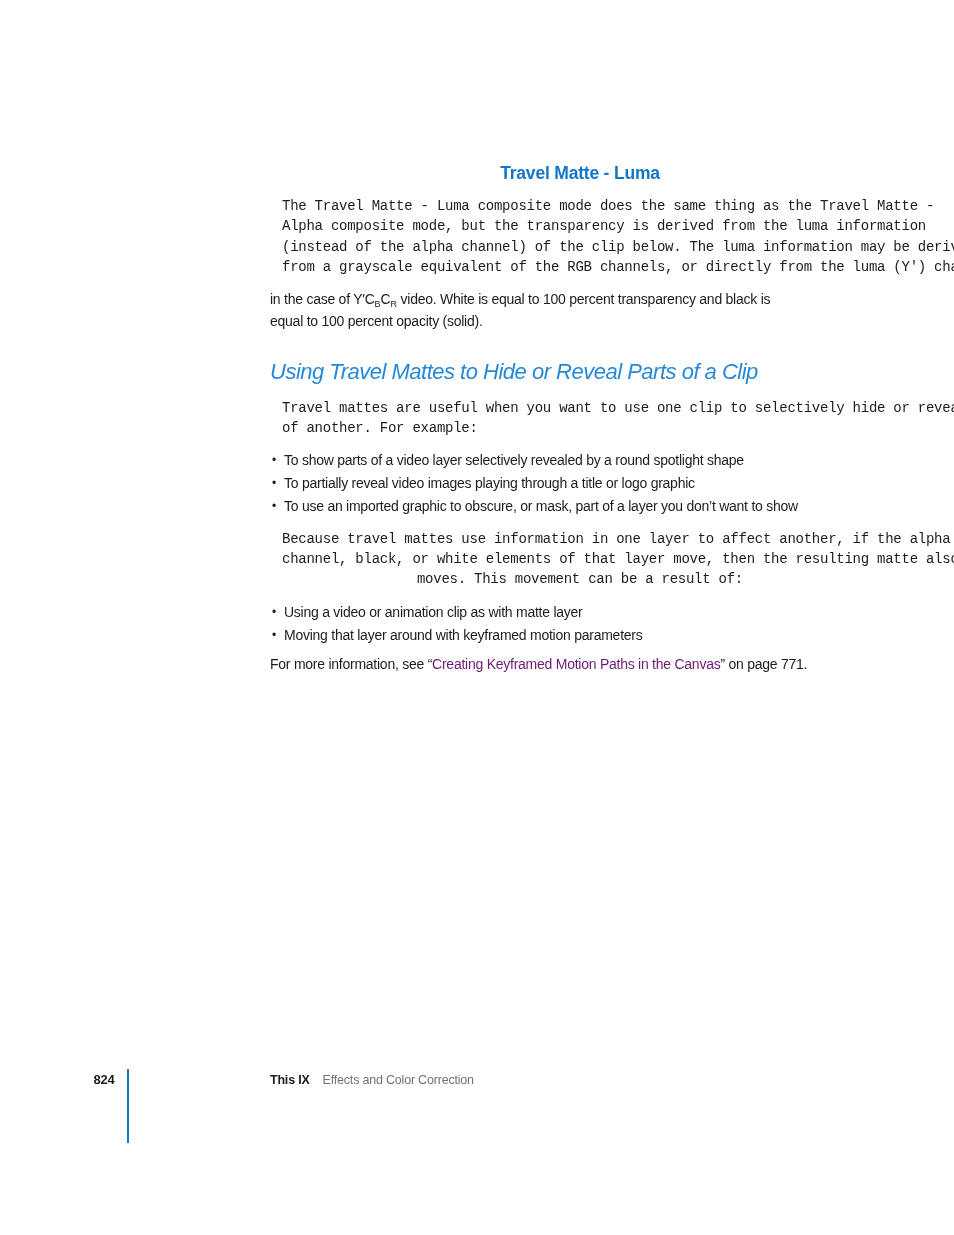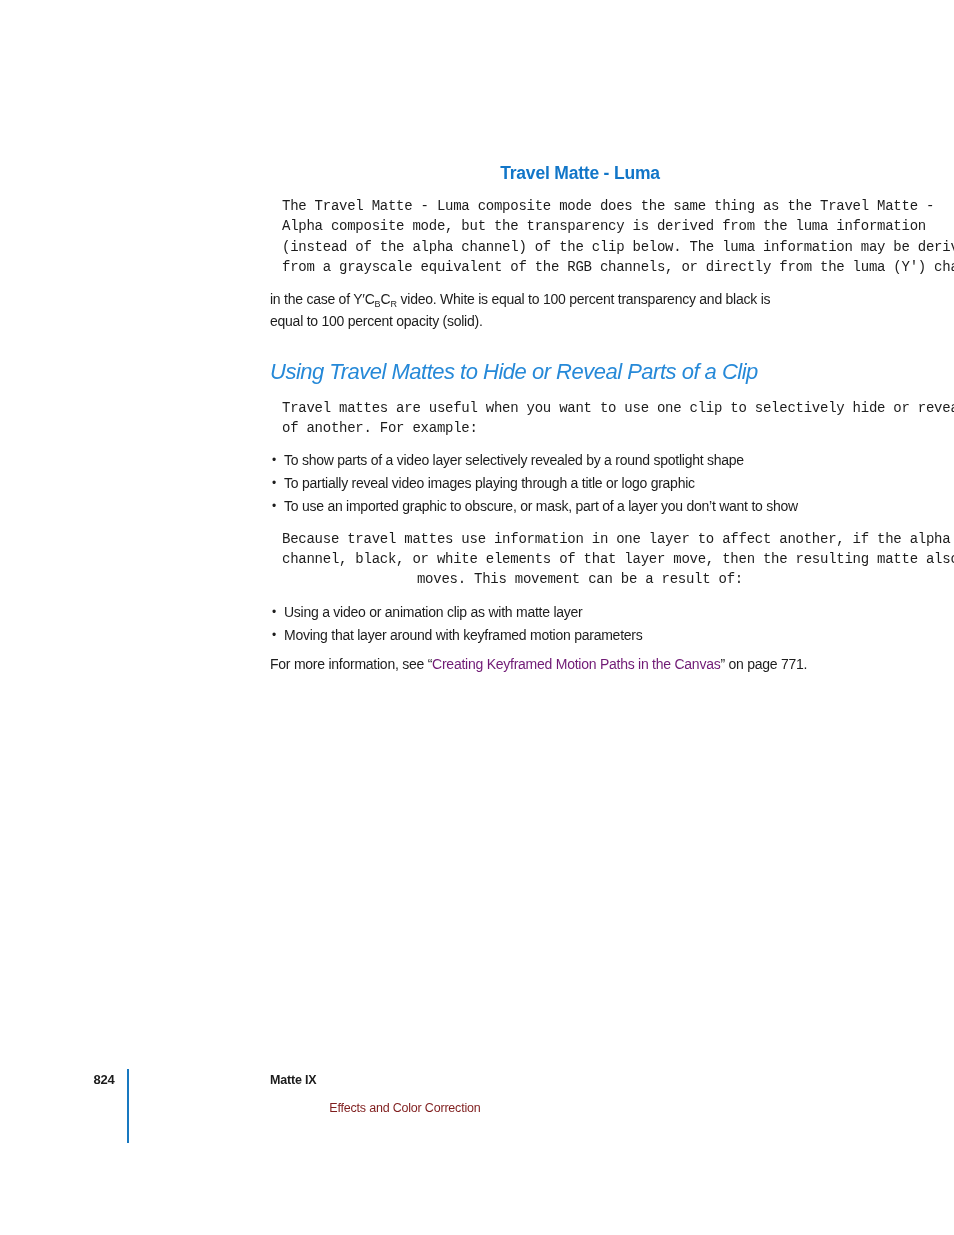--- a/index.html
+++ b/index.html
@@ -116,23 +116,22 @@
     display: flex;
     gap: 13px;
     font-size: 12.5px;
     letter-spacing: -0.2px;
   }
   .footer-part-label {
     font-weight: bold;
     color: #1c1c1c;
   }
   .footer-part-title {
-    color: #7f1d1d;
+    color: #737373;
     cursor: pointer;
-    margin-top: 28px;
   }
 </style>
 </head>
 <body>
 
 <div class="content">
 
   <h3 class="subheading">Travel Matte - Luma</h3>
 
   <div class="body-text">
@@ -185,15 +184,15 @@
 
   <div class="body-text more-info line"><span>For more information, see “</span><a class="xref-link">Creating Keyframed Motion Paths in the Canvas</a><span>” on page 771.</span></div>
 
 </div>
 
 <div class="footer-page-number">824</div>
 
 <div class="footer-rule"></div>
 
 <div class="footer-right">
-  <span class="footer-part-label">Matte IX</span>
+  <span class="footer-part-label">This IX</span>
   <span class="footer-part-title">Effects and Color Correction</span>
 </div>
 
 </body></html>

